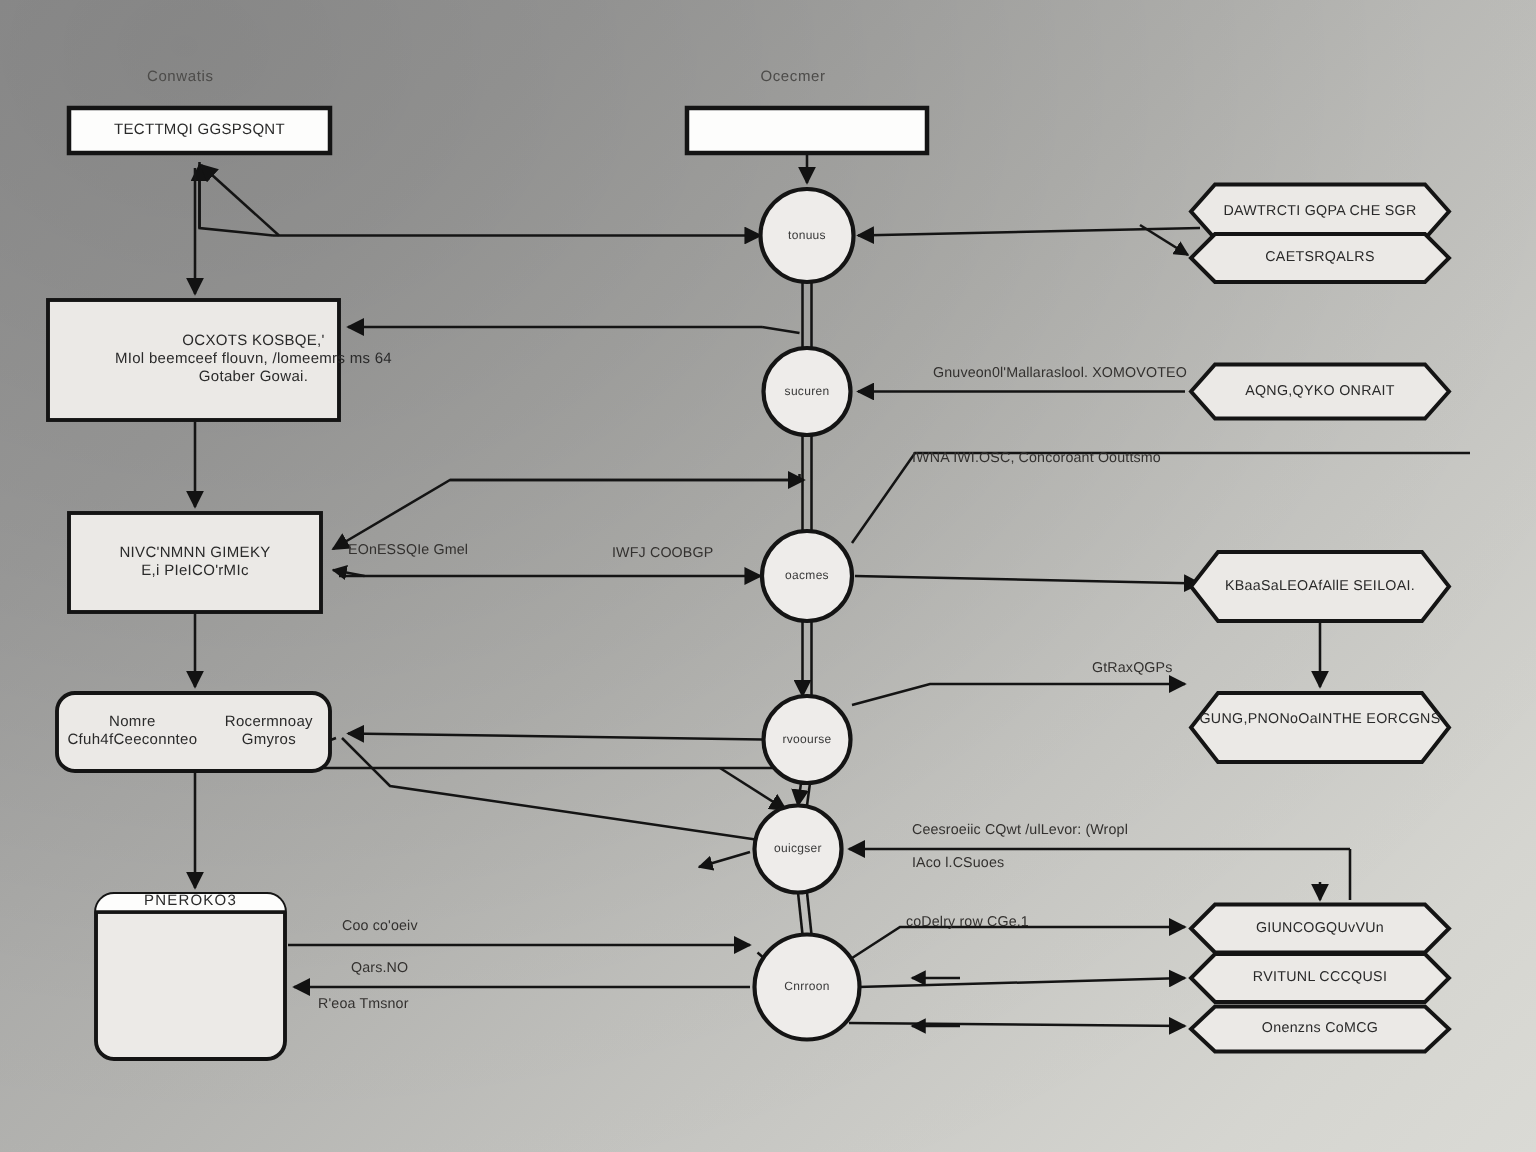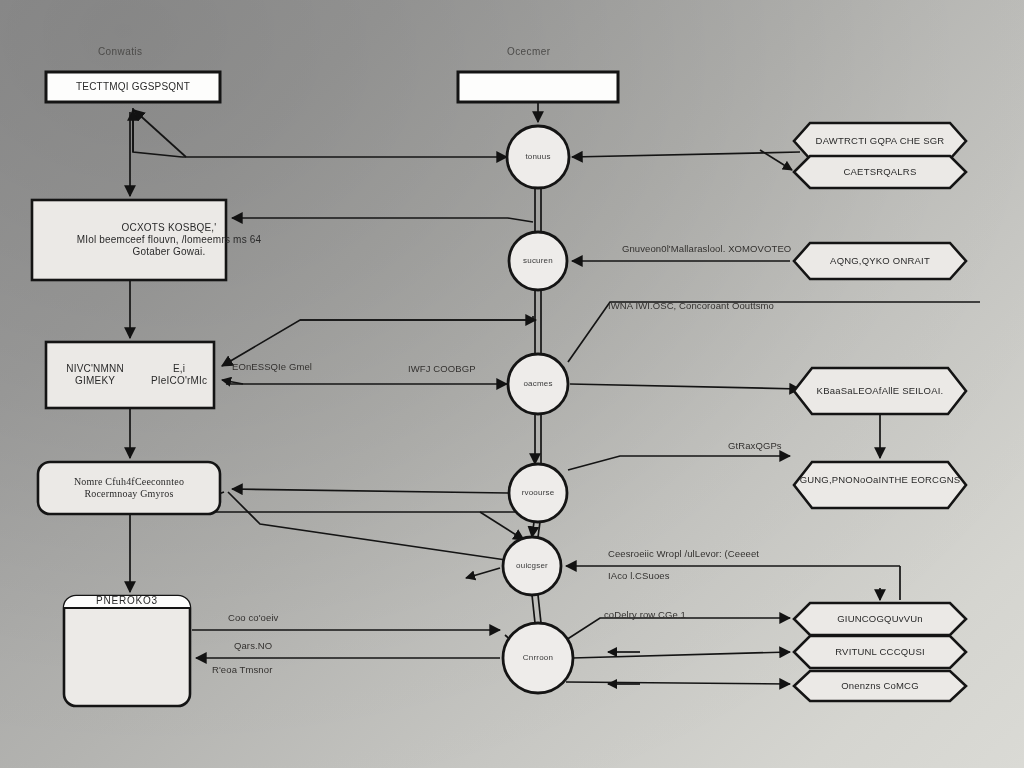--- a/index.html
+++ b/index.html
@@ -197,26 +197,26 @@
 
   <div class="nodeLabel boxText blur-soft" style="left:46px; top:72px; width:174px; height:30px;">TECTTMQI GGSPSQNT</div>
 
 
   <div class="nodeLabel boxText blur-soft" style="left:32px; top:200px; width:194px; height:80px; flex-direction:column;padding-left:40px;">
     <span>OCXOTS  KOSBQE,'</span>
     <span>MIol beemceef flouvn, /lomeemrs  ms  64</span>
     <span>Gotaber Gowai.</span>
   </div>
 
-  <div class="nodeLabel boxText blur-soft" style="left:46px; top:342px; width:168px; height:66px; flex-direction:row;">
+  <div class="nodeLabel boxText blur-soft" style="left:46px; top:342px; width:168px; height:66px; flex-direction:column;">
     <span>NIVC'NMNN GIMEKY</span>
     <span>E,i PIeICO'rMIc</span>
   </div>
 
-  <div class="nodeLabel boxText blur-soft" style="left:38px; top:462px; width:182px; height:52px; flex-direction:column;font-family:Liberation Serif, serif;">
+  <div class="nodeLabel boxText blur-soft" style="left:38px; top:462px; width:182px; height:52px; ">
     <span>Nomre  Cfuh4fCeeconnteo</span>
     <span>Rocermnoay Gmyros</span>
   </div>
 
   <div class="nodeLabel headerText blur-soft" style="left:64px; top:590px; width:126px; height:22px;">PNEROKO3</div>
 
   <div class="nodeLabel circText blur-soft" style="left:507px; top:147px; width:62px; height:20px;">tonuus</div>
   <div class="nodeLabel circText blur-soft" style="left:507px; top:251px; width:62px; height:20px;">sucuren</div>
   <div class="nodeLabel circText blur-soft" style="left:507px; top:374px; width:62px; height:20px;">oacmes</div>
   <div class="nodeLabel circText blur-soft" style="left:507px; top:483px; width:62px; height:20px;">rvoourse</div>
@@ -236,20 +236,20 @@
   </div>
   <div class="nodeLabel hexText blur-soft" style="left:794px; top:603px; width:172px; height:32px;">GIUNCOGQUvVUn</div>
   <div class="nodeLabel hexText blur-soft" style="left:794px; top:636px; width:172px; height:32px;">RVITUNL  CCCQUSI</div>
   <div class="nodeLabel hexText blur-soft" style="left:794px; top:671px; width:172px; height:30px;">Onenzns  CoMCG</div>
 
   <div class="edgeLabel blur-soft" style="left:622px; top:243px;">Gnuveon0l'Mallaraslool.  XOMOVOTEO</div>
   <div class="edgeLabel blur-soft" style="left:608px; top:300px;text-align:right;">IWNA  IWI.OSC,  Concoroant  Oouttsmo</div>
   <div class="edgeLabel blur-soft" style="left:232px; top:361px;">EOnESSQIe  Gmel</div>
   <div class="edgeLabel blur-soft" style="left:408px; top:363px;">IWFJ  COOBGP</div>
   <div class="edgeLabel blur-soft" style="left:728px; top:440px;">GtRaxQGPs</div>
-  <div class="edgeLabel blur-soft" style="left:608px; top:548px;">Ceesroeiic  Wropl  /ulLevor:  (Ceeeet</div>
+  <div class="edgeLabel blur-soft" style="left:608px; top:548px;">Ceesroeiic  CQwt  /ulLevor:  (Wropl</div>
   <div class="edgeLabel blur-soft" style="left:608px; top:570px;">IAco  l.CSuoes</div>
   <div class="edgeLabel blur-soft" style="left:228px; top:612px;">Coo co'oeiv</div>
   <div class="edgeLabel blur-soft" style="left:234px; top:640px;">Qars.NO</div>
   <div class="edgeLabel blur-soft" style="left:212px; top:664px;">R'eoa Tmsnor</div>
   <div class="edgeLabel blur-soft" style="left:604px; top:609px;">coDelry  row  CGe.1</div>
 
 </div>
 
 </body></html>

